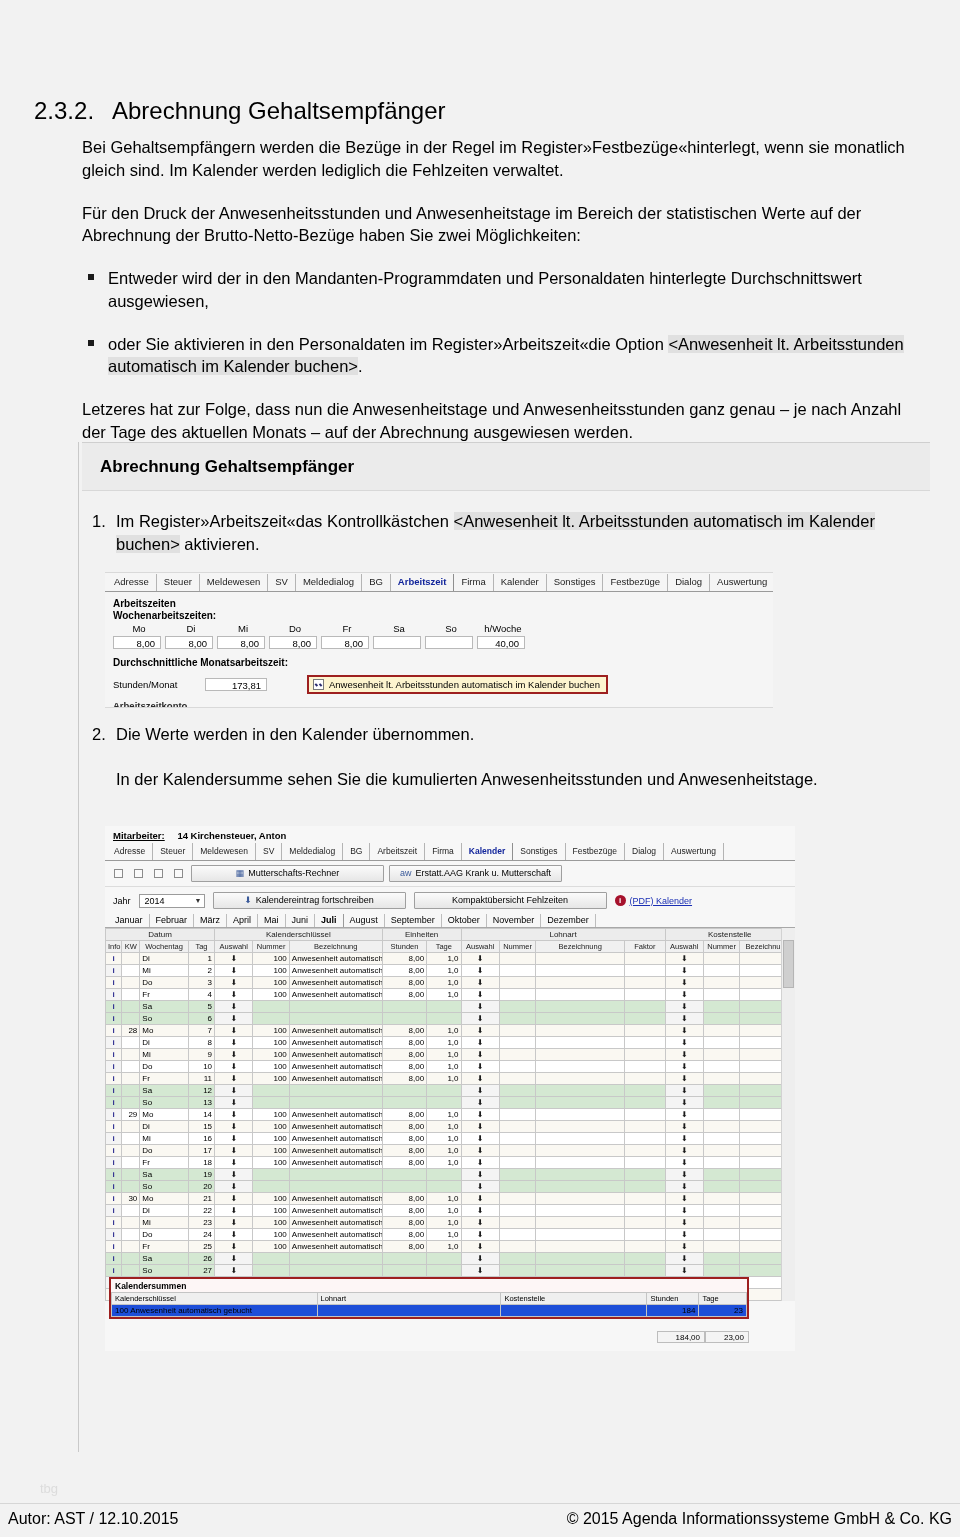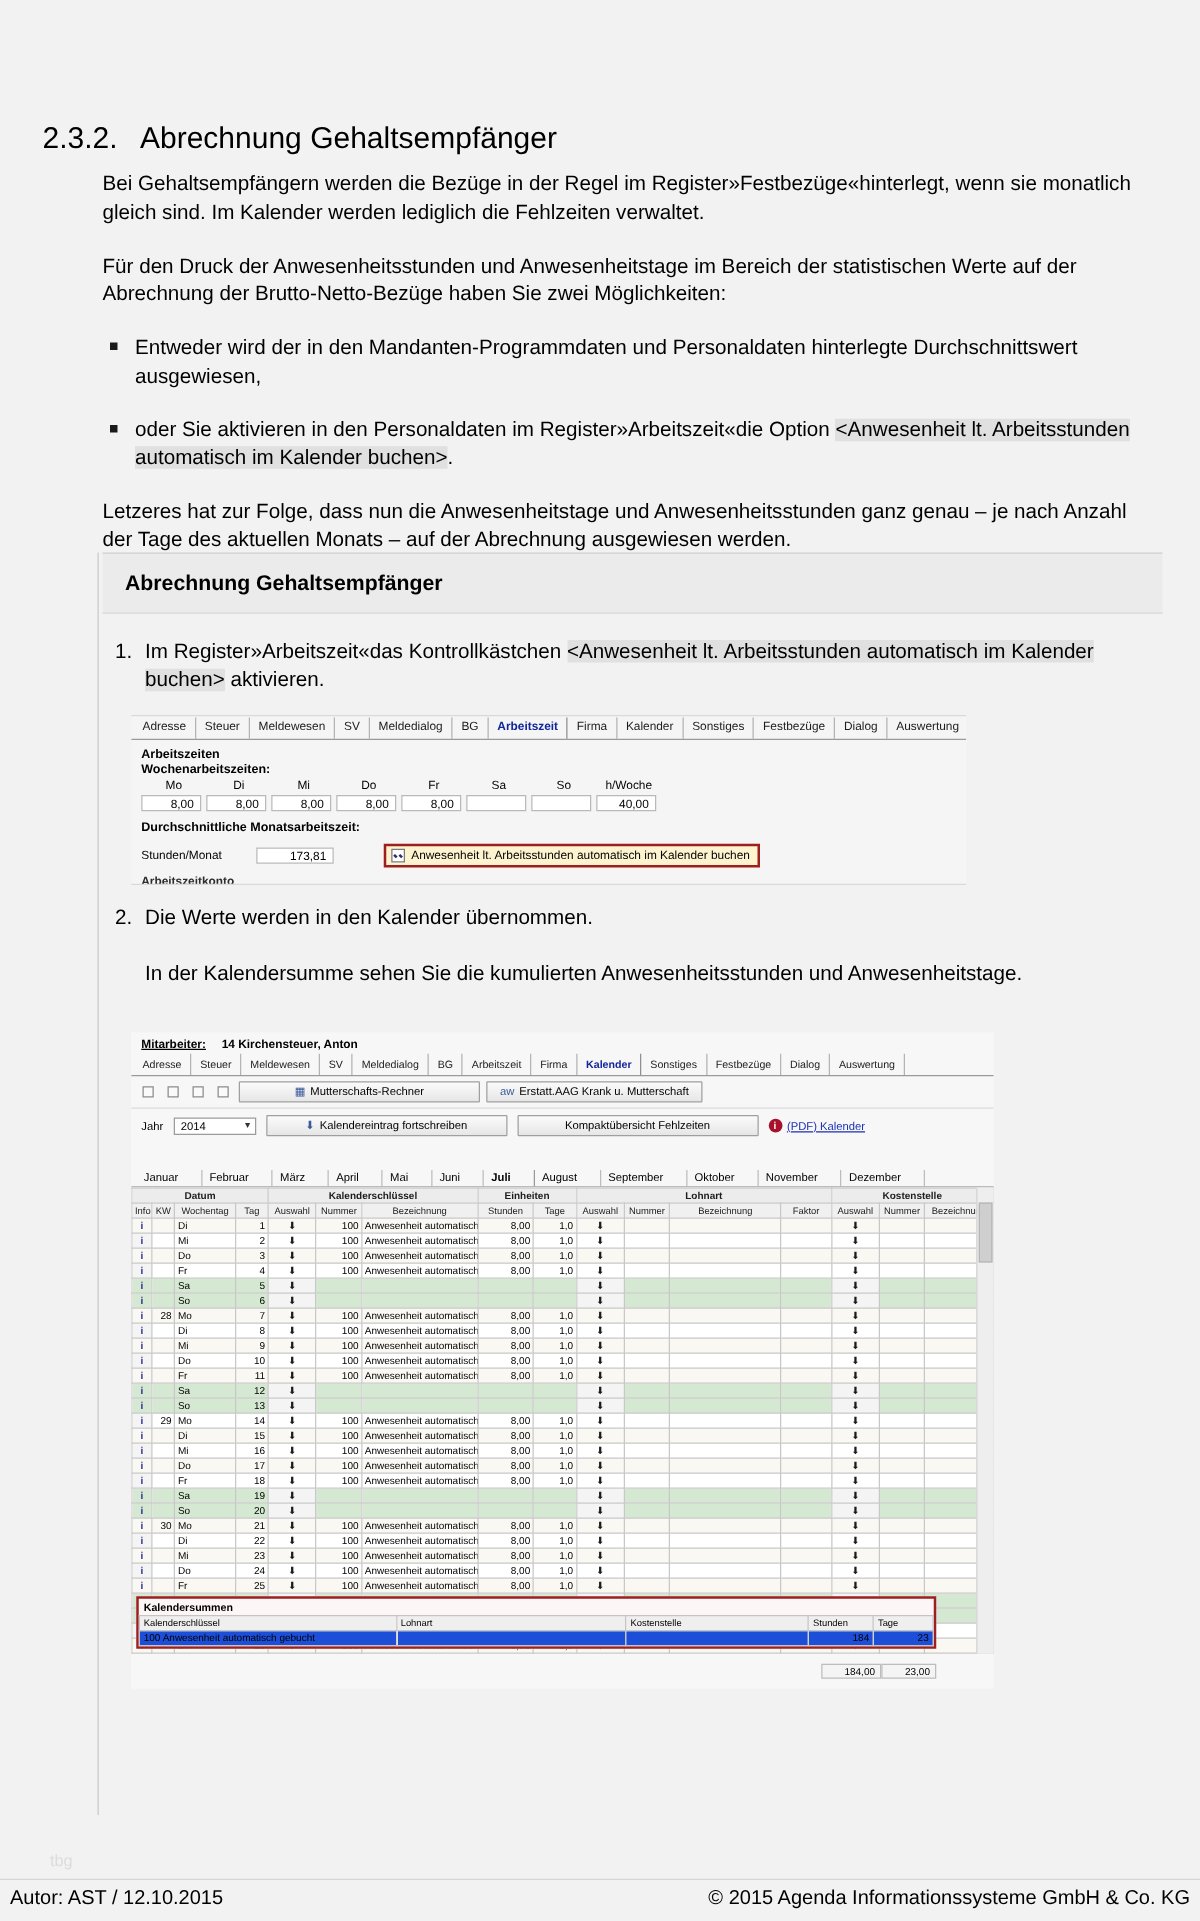--- a/index.html
+++ b/index.html
@@ -146,30 +146,30 @@
   }
   .combo .car{font-size:7px;color:#333;}
   .pdflink{display:flex;align-items:center;gap:4px;font-size:9px;}
   .pdflink .dot{
     width:11px;height:11px;border-radius:50%;background:#a6122c;color:#fff;
     font-size:8px;font-weight:bold;display:flex;align-items:center;justify-content:center;flex:none;
   }
   .pdflink a{color:#1a2fb4;text-decoration:underline;}
 
   .months{display:flex;border-bottom:1px solid #a8a8a8;font-size:9px;padding-left:4px;}
-  .month{padding:1px 18px 2px 6px;border-right:1px solid #bdbdbd;white-space:nowrap;margin-top:22px;}
+  .month{padding:1px 6px 2px 6px;border-right:1px solid #bdbdbd;white-space:nowrap;}
   .month.active{font-weight:bold;border-right:1px solid #9a9a9a;}
 
   
   table.grid{border-collapse:collapse;width:100%;font-size:8px;table-layout:fixed;background:#fff;}
   table.grid th,table.grid td{
     border:1px solid #c8c8c8;padding:0 2px;height:11px;line-height:11px;
     overflow:hidden;white-space:nowrap;box-sizing:border-box;
   }
-  table.grid th{background:#ececec;font-weight:bold;text-align:center;font-size:8px;color:#1c1c1c;}
+  table.grid th{background:#ececec;font-weight:normal;text-align:center;font-size:8px;color:#1c1c1c;}
   table.grid th.sub{font-weight:normal;background:#f0f0f0;font-size:7.5px;}
   td.num{text-align:right;}
   td.ctr{text-align:center;}
   tr.wknd td{background:#d4e8d2;}
   tr.wknd td.plain{background:#f4f4f4;}
   tr.alt td{background:#faf8f2;}
   td.infoc{text-align:center;color:#2b2b8f;font-weight:bold;background:#f4f4f4;}
   .arrowdn{display:inline-block;color:#1b1b1b;font-size:8px;line-height:8px;}
 
   .sumpanel{

